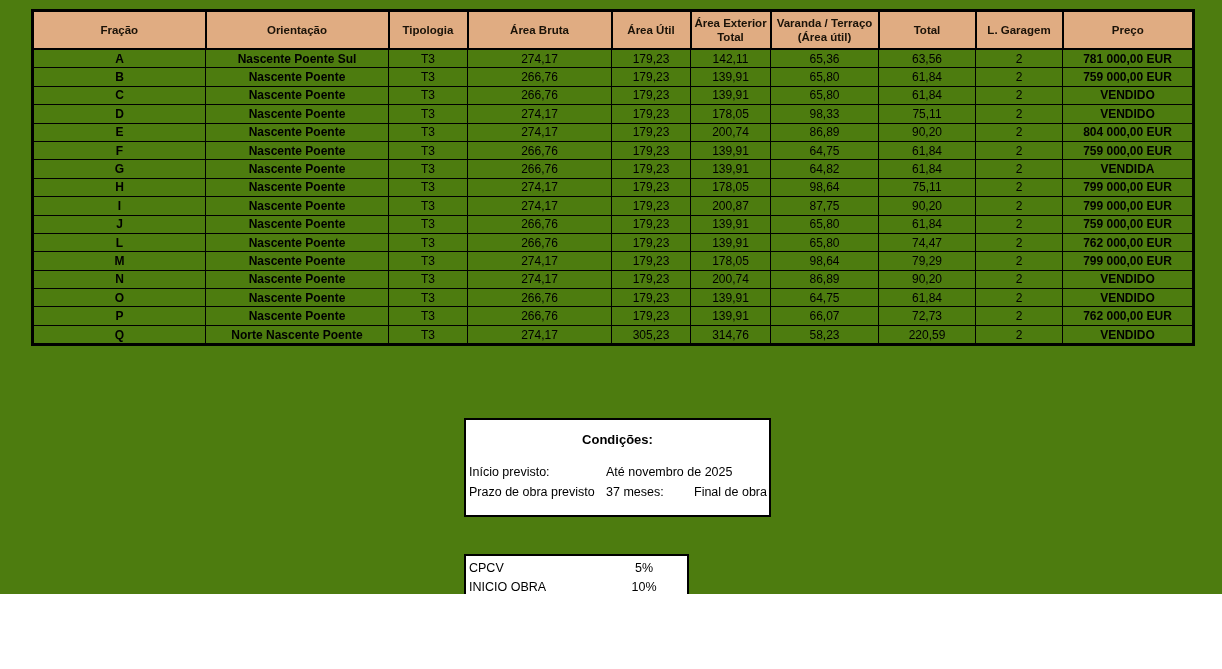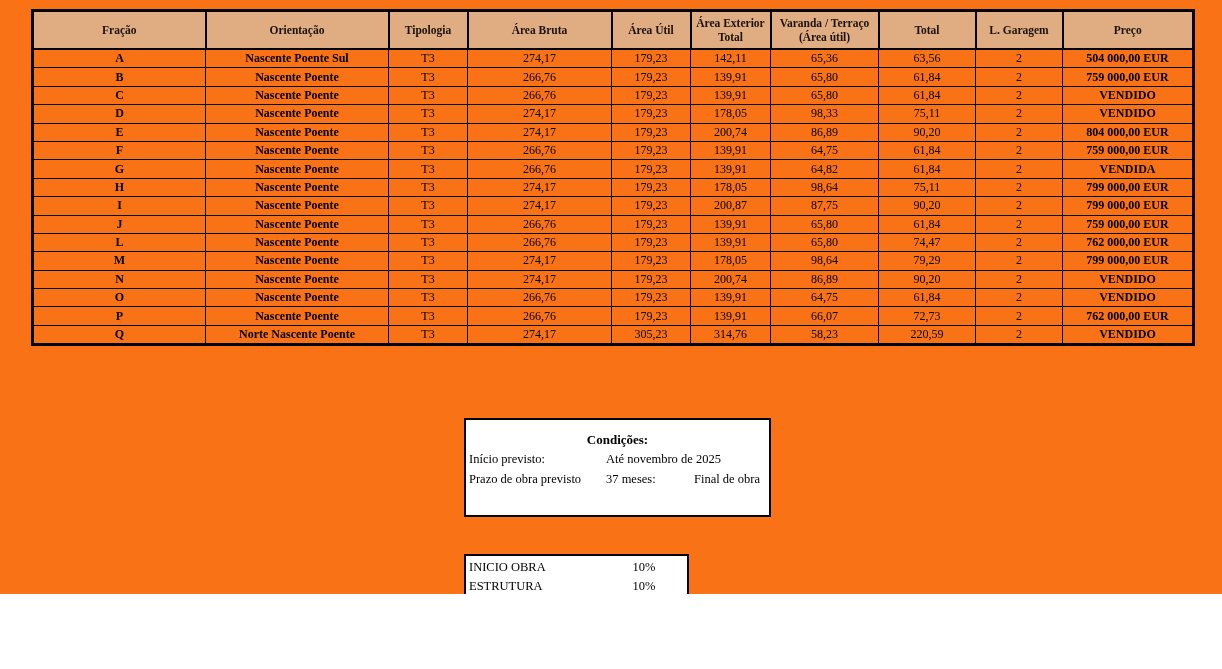--- a/index.html
+++ b/index.html
@@ -1,18 +1,18 @@
 <!DOCTYPE html>
 <html><head>
 <meta charset="utf-8">
 <style>
   html, body { margin:0; padding:0; background:#ffffff; }
   .frame {
-    position:relative; width:1222px; height:594px; background:#f97316;
-    font-family:Liberation Serif, serif; color:#000;
+    position:relative; width:1222px; height:594px; background:#4d7c0f;
+    font-family:Liberation Sans, sans-serif; color:#000;
     overflow:hidden;
   }
 
   
   table.main {
     position:absolute; left:31px; top:9px; width:1161px;
     border-collapse:collapse; table-layout:fixed;
     border:3px solid #000;
   }
   table.main th {
@@ -30,21 +30,21 @@
     height:17.4px; white-space:nowrap; overflow:hidden; padding:0 2px;
   }
   table.main td.col-0, table.main td.col-1, table.main td.col-9 { font-weight:bold; }
 
   
   .cond-box {
     position:absolute; left:464px; top:418px; width:303px; height:95px;
     border:2px solid #000; font-size:12.5px; background:#fff;
   }
   .cond-title { text-align:center; font-weight:bold; font-size:13px; padding-top:12px; }
-  .cond-rows { margin-top:1px; }
+  .cond-rows { margin-top:15px; }
   .cond-row {
     display:grid; grid-template-columns:137px 88px auto;
     height:20px; align-items:center; padding-left:3px; white-space:nowrap;
   }
 
   
   .pay-box {
     position:absolute; left:464px; top:554px; width:221px;
     border:2px solid #000; padding:2px 0; background:#fff;
   }
@@ -89,21 +89,21 @@
         <tr>
           <td class="col-0">A</td>
           <td class="col-1">Nascente Poente Sul</td>
           <td class="col-2">T3</td>
           <td class="col-3">274,17</td>
           <td class="col-4">179,23</td>
           <td class="col-5">142,11</td>
           <td class="col-6">65,36</td>
           <td class="col-7">63,56</td>
           <td class="col-8">2</td>
-          <td class="col-9">504 000,00 EUR</td>
+          <td class="col-9">781 000,00 EUR</td>
         </tr>
         <tr>
           <td class="col-0">B</td>
           <td class="col-1">Nascente Poente</td>
           <td class="col-2">T3</td>
           <td class="col-3">266,76</td>
           <td class="col-4">179,23</td>
           <td class="col-5">139,91</td>
           <td class="col-6">65,80</td>
           <td class="col-7">61,84</td>
@@ -292,20 +292,24 @@
         <div class="cond-row">
           <span>Prazo de obra previsto</span>
           <span>37 meses:</span>
           <span>Final de obra</span>
         </div>
       </div>
   </div>
 
   <div class="pay-box">
       <div class="pay-row">
+        <span>CPCV</span>
+        <span class="pay-value">5%</span>
+      </div>
+      <div class="pay-row">
         <span>INICIO OBRA</span>
         <span class="pay-value">10%</span>
       </div>
       <div class="pay-row">
         <span>ESTRUTURA</span>
         <span class="pay-value">10%</span>
       </div>
       <div class="pay-row">
         <span>CAIXILHARIA</span>
         <span class="pay-value">10%</span>

